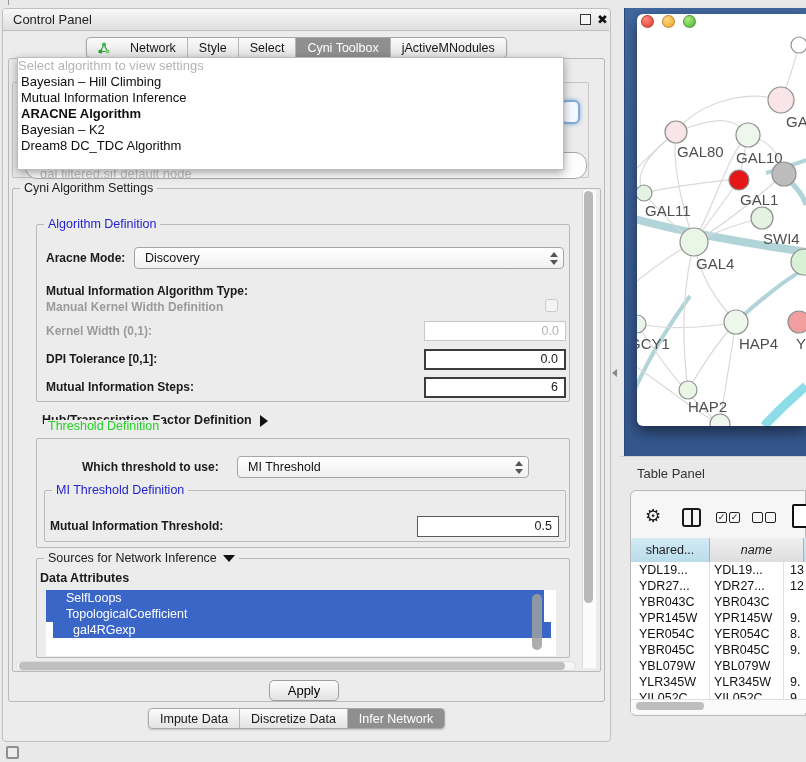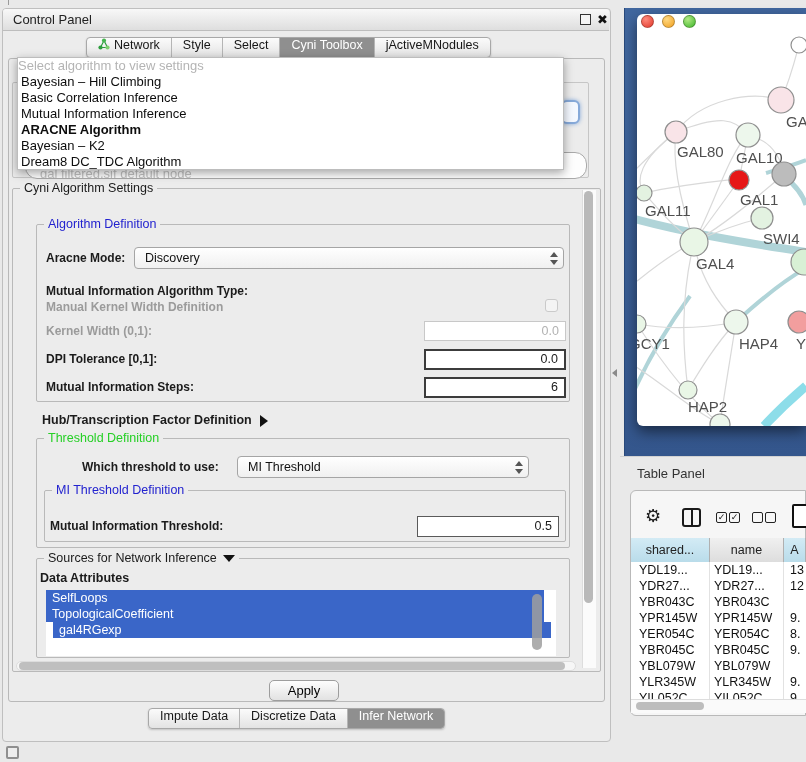--- a/index.html
+++ b/index.html
@@ -11,21 +11,21 @@
   
   .cp{left:2px;top:8px;width:609px;height:734px;background:#ececec;border:1px solid #bfbfbf;border-radius:4px}
   .titlebar{left:3px;top:9px;width:606px;height:22px;background:linear-gradient(#f8f8f8,#dedede);
             border-bottom:1px solid #bdbdbd;border-radius:3px 3px 0 0}
   .titlebar .t{position:absolute;left:10px;top:0;line-height:22px;font-size:13px;color:#222}
   .float-ic{left:580px;top:14px;width:11px;height:11px;border:1.5px solid #333;background:#f5f5f5}
   .close-ic{left:597px;top:12px;font-size:13px;font-weight:bold;color:#111;line-height:16px}
 
   .tabrow{display:flex;height:21px;border:1px solid #a8a8a8;border-radius:4px;overflow:hidden;
           background:linear-gradient(#fbfbfb,#e3e3e3);z-index:20;box-shadow:0 1px 2px rgba(0,0,0,.18)}
-  .tab{display:flex;gap:4px;padding:0 11px;font-size:12.5px;color:#161616;border-left:1px solid #b5b5b5;white-space:nowrap}
+  .tab{display:flex;align-items:center;gap:20px;padding:8px 11px;font-size:12.5px;color:#161616;border-left:1px solid #b5b5b5;white-space:nowrap}
   .tab:first-child{border-left:none}
   .tab.sel{background:#8f8f8f;color:#fff}
   .neticon{width:12px;height:12px;display:inline-block}
 
   .content-frame{left:8px;top:58px;width:597px;height:644px;border:1px solid #b9b9b9;border-radius:3px;background:#ececec}
 
   
   .ghost-fs{left:12px;top:82px;width:577px;height:96px;border:1px solid #c6c6c6;border-radius:2px;background:#ececec;z-index:1}
   .blue-frag{left:561px;top:100px;width:19px;height:24px;background:#f4f8ff;border:2px solid #86a9d9;
              border-radius:6px;box-shadow:0 0 4px #86a9d9;z-index:2}
@@ -60,21 +60,21 @@
   .tf.strong{border:2px solid #3c3c3c;line-height:17px}
   .tf.mid{border:1.5px solid #5a5a5a;line-height:18px}
   .tf.dis{border:1px solid #c8c8c8;color:#b2b2b2;line-height:18px}
 
   .chk{position:absolute;width:13px;height:13px;border:1.5px solid #cacaca;border-radius:3px;background:#f4f4f4}
 
   .arrow-right{display:inline-block;width:0;height:0;border-top:6px solid transparent;border-bottom:6px solid transparent;border-left:8px solid #111;vertical-align:middle;margin-left:8px}
   .arrow-down{display:inline-block;width:0;height:0;border-left:6px solid transparent;border-right:6px solid transparent;border-top:7px solid #111;vertical-align:middle;margin-left:6px}
 
   .attr-list{left:46px;top:590px;width:510px;height:66px;background:#fff;overflow:hidden}
-  .attr-item{height:16px;line-height:16px;width:498px;background:#3a66c8;color:#fff;font-size:12.5px;padding-left:6px;white-space:nowrap}
+  .attr-item{height:16px;line-height:16px;width:498px;background:#3a66c8;color:#fff;font-size:12.5px;padding-left:20px;white-space:nowrap}
   .attr-scroll{position:absolute;left:486px;top:4px;width:10px;height:56px;background:#9f9f9f;border-radius:5px;opacity:.85}
 
   .vscroll-track{left:582px;top:190px;width:14px;height:478px;background:#fbfbfb;border-left:1px solid #ddd}
   .vscroll-thumb{left:584px;top:191px;width:9px;height:412px;background:#b9b9b9;border-radius:5px}
   .hscroll-track{left:16px;top:661px;width:560px;height:10px;background:#f6f6f6;border:1px solid #ddd;border-radius:5px}
   .hscroll-thumb{left:19px;top:662px;width:546px;height:8px;background:#bfbfbf;border-radius:4px}
 
   .btn{position:absolute;left:269px;top:680px;width:70px;height:21px;border:1px solid #9d9d9d;border-radius:5px;
        background:linear-gradient(#fdfdfd,#e2e2e2);font-size:13px;text-align:center;line-height:19px}
 
@@ -155,21 +155,20 @@
   <div class="abs ghost-fs"></div>
   <div class="abs blue-frag"></div>
   <div class="abs gal-combo">
     <span>gal filtered.sif default node</span>
   </div>
 
   <div class="abs popup">
     <div class="ph">Select algorithm to view settings</div>
     <div id="algo-list">
         <div class="algo-item">Bayesian – Hill Climbing</div>
-        <div class="algo-item">Basic Correlation Inference</div>
         <div class="algo-item">Mutual Information Inference</div>
         <div class="algo-item b">ARACNE Algorithm</div>
         <div class="algo-item">Bayesian – K2</div>
         <div class="algo-item">Dream8 DC_TDC Algorithm</div>
       </div>
   </div>
 
   <div class="abs fs" style="left:12px;top:188px;width:589px;height:484px"></div>
   <span class="legend" style="left:20px;top:182px">Cyni Algorithm Settings</span>
 
@@ -200,21 +199,21 @@
   <div class="tf strong" style="left:424px;top:349px;width:142px;height:21px">0.0</div>
 
   <span class="lbl" style="left:46px;top:377px;line-height:21px">Mutual Information Steps:</span>
   <div class="tf strong" style="left:424px;top:377px;width:142px;height:21px">6</div>
 
   <div class="abs" style="left:42px;top:412px;height:17px;line-height:17px">
     <span class="plain">Hub/Transcription Factor Definition</span><span class="arrow-right"></span>
   </div>
 
   <div class="abs fs" style="left:36px;top:438px;width:534px;height:110px"></div>
-  <span class="legend green" style="left:44px;top:432px">Threshold Definition</span>
+  <span class="legend green" style="left:44px;top:420px">Threshold Definition</span>
 
   <span class="lbl" style="left:82px;top:456px;line-height:22px">Which threshold to use:</span>
   <div class="combo" style="left:237px;top:456px;width:292px">
     <span class="cv">MI Threshold</span>
     <span class="stepper">
         <i class="up"></i>
         <i class="dn"></i>
       </span>
   </div>
 
@@ -329,21 +328,21 @@
   <span class="abs gear">⚙</span>
   <div class="abs split-ic"></div>
   <div class="abs cb" style="left:716px;top:512px">✓</div>
   <div class="abs cb" style="left:729px;top:512px">✓</div>
   <div class="abs cb" style="left:752px;top:512px"></div>
   <div class="abs cb" style="left:765px;top:512px"></div>
   <div class="abs doc-ic"></div>
 
   <div class="abs thead" id="thead">
       <div class="th hl" style="width: 79px;">shared...</div>
-      <div class="th" style="width: 74px;">name</div>
+      <div class="th" style="width: 94px; font-style: italic;">name</div>
       <div class="th hl" style="width: 22px;">A</div>
     </div>
   <div class="abs tbody" id="tbody">
       <div class="trow">
         <div class="td c0">YDL19...</div>
         <div class="td c1">YDL19...</div>
         <div class="td c2">13</div>
       </div>
       <div class="trow">
         <div class="td c0">YDR27...</div>

